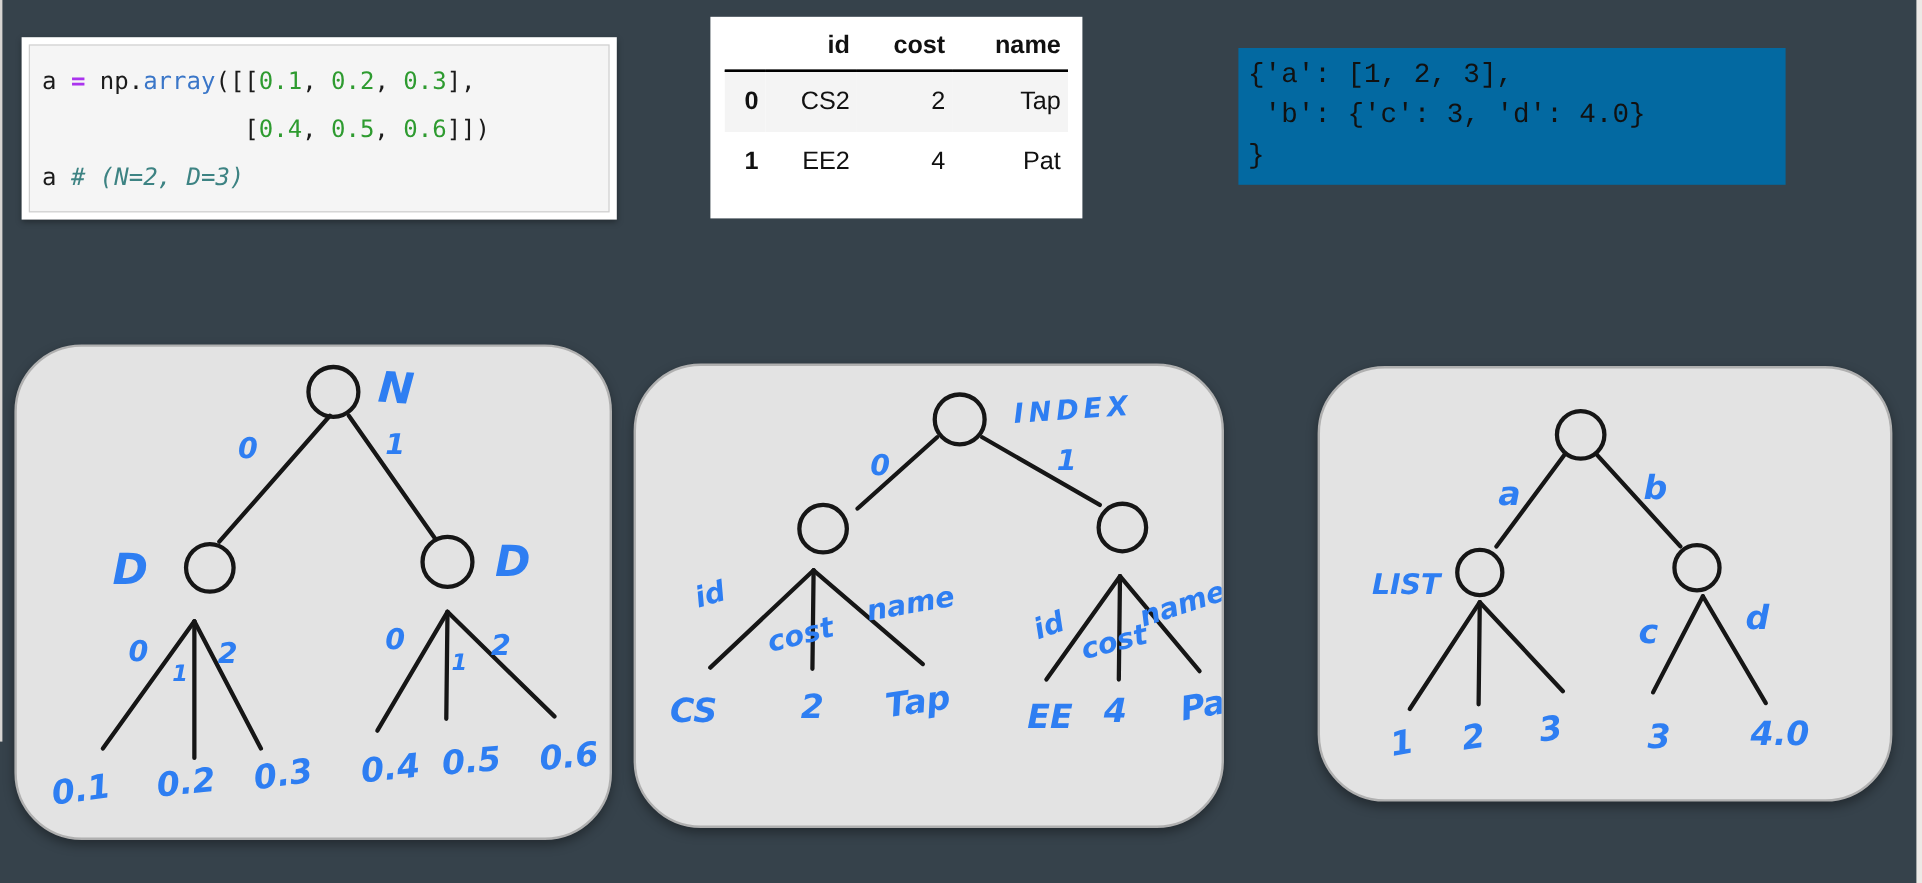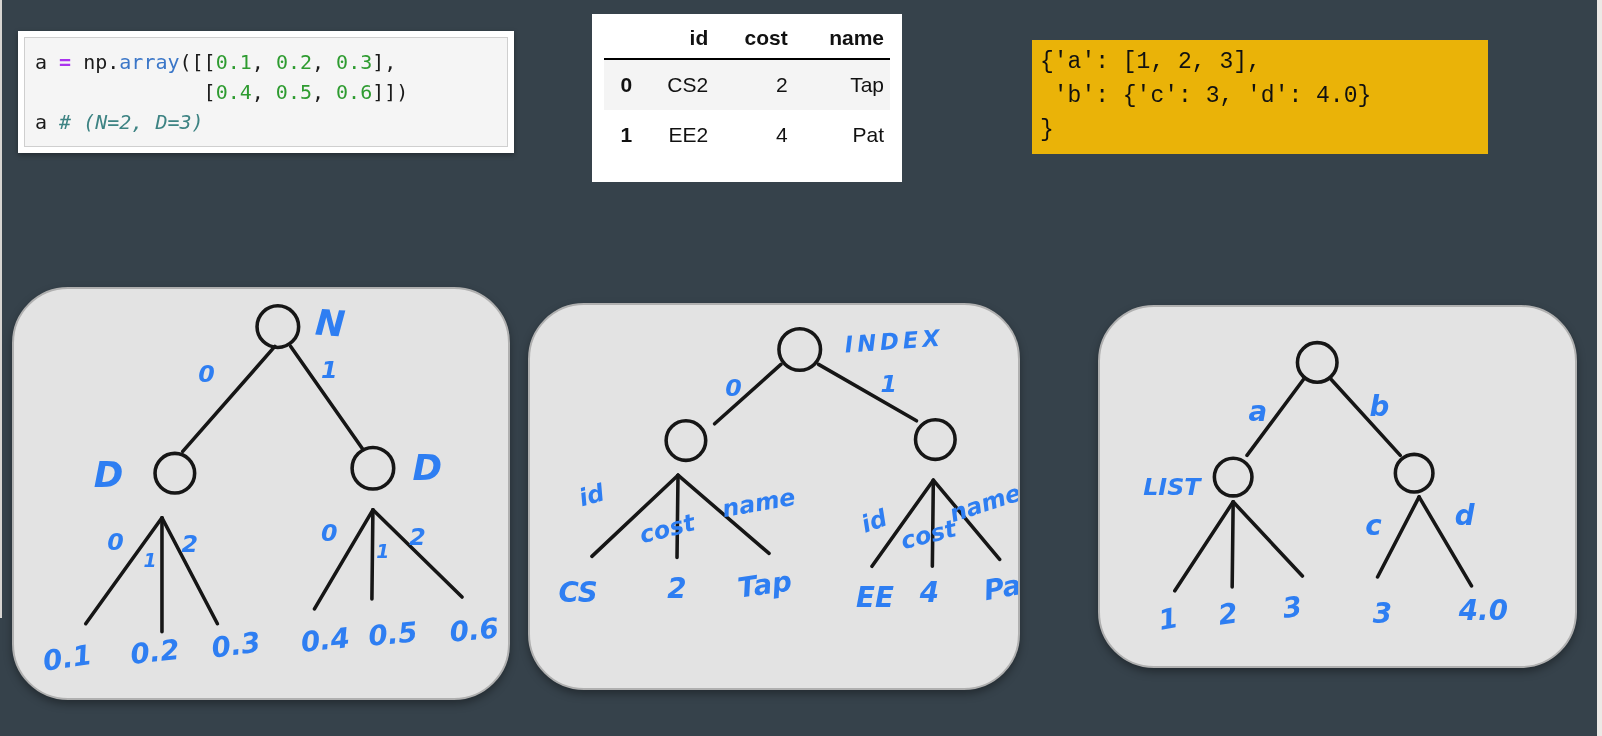--- a/index.html
+++ b/index.html
@@ -21,21 +21,21 @@
     background:#ffffff;padding:6px;box-sizing:border-box;
     box-shadow:0 2px 5px rgba(0,0,0,.35);
   }
   .code-cell .inner{
     background:#f5f5f5;border:1px solid #cfcfcf;
     padding:9px 10px;
   }
   .code-cell pre{
     margin:0;white-space:pre;
     font-family:"DejaVu Sans Mono", monospace;
-    font-size:20px;line-height:30px;color:#1b1b1b;
+    font-size:20px;line-height:40px;color:#1b1b1b;
   }
   .tok-op{color:#aa33ee;font-weight:bold;}
   .tok-fn{color:#3a76c8;}
   .tok-num{color:#2e9b30;}
   .tok-comment{color:#3d8383;font-style:italic;}
 
   
   .df-box{
     position:absolute;left:592px;top:14px;width:310px;height:168px;
     background:#ffffff;box-sizing:border-box;padding:6px 12px 0 12px;
@@ -48,21 +48,21 @@
     font-weight:bold;text-align:right;
     padding:6px 6px 8px 6px;border-bottom:2.5px solid #000;
   }
   .df-box td{ text-align:right;padding:13px 6px; }
   .df-box td.idx{font-weight:bold;}
   .df-box tr.striped{background:#f4f4f4;}
 
   
   .dict-box{
     position:absolute;left:1032px;top:40px;width:456px;height:114px;
-    background:#eab308;box-sizing:border-box;padding:5px 8px;
+    background:#0369a1;box-sizing:border-box;padding:5px 8px;
   }
   .dict-box pre{
     margin:0;white-space:pre;
     font-family:"Liberation Mono", monospace;
     font-size:23px;line-height:34px;color:#111;
   }
 
   
   .panel{
     position:absolute;

